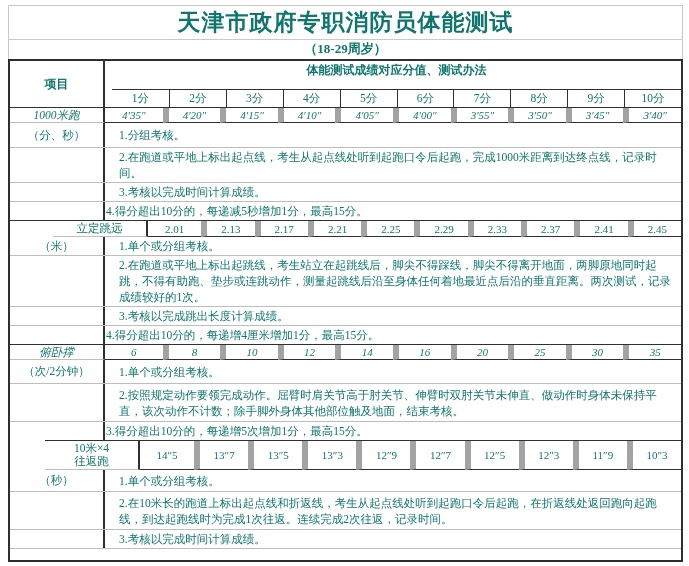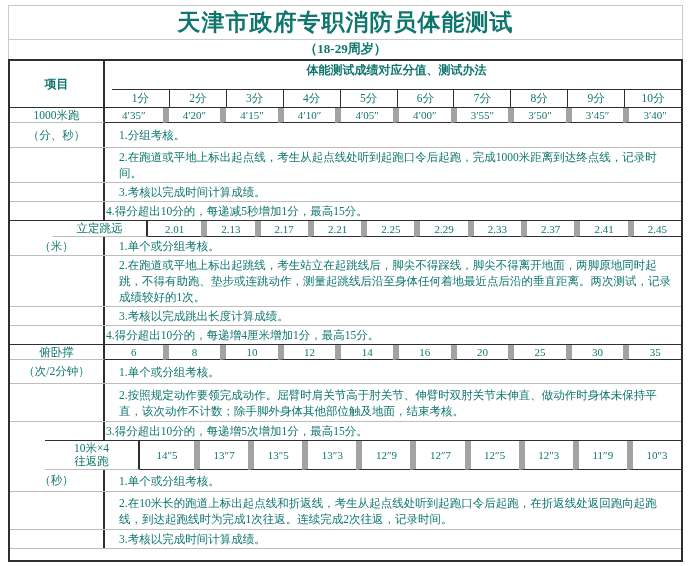--- a/index.html
+++ b/index.html
@@ -25,21 +25,21 @@
   .score-cols{display:grid;grid-template-columns:repeat(10,1fr);height:17px;}
   .sc{text-align:center;line-height:17px;font-size:11.5px;border-left:1px solid #2f2f2f;box-sizing:border-box;}
   .sc.c0{border-left:none;}
 
   .vrow{display:grid;grid-template-columns:95px repeat(10,1fr);border-top:1.5px solid #2f2f2f;box-sizing:border-box;}
   .vname{border-right:2px solid #2f2f2f;border-bottom:1px solid #bdbdbd;display:flex;flex-direction:column;
          align-items:center;justify-content:center;font-size:11.5px;line-height:13px;box-sizing:border-box;}
   .vc{text-align:center;font-size:11px;border-left:6px solid #a3a3a3;border-bottom:1.4px solid #2f2f2f;
       display:flex;align-items:center;justify-content:center;box-sizing:border-box;}
   .vc.c0{border-left:none;}
-  .rh16{min-height:16px;} .rh17{min-height:17px;padding-left:43px;} .rh30{min-height:30px;margin-left:35px;}
+  .rh16{min-height:16px;font-style:italic;} .rh17{min-height:17px;padding-left:43px;} .rh30{min-height:30px;margin-left:35px;}
 
   .dgroup .drow{display:grid;grid-template-columns:95px 1fr;box-sizing:border-box;}
   .dgroup .drow + .drow{border-top:1px solid #bdbdbd;}
   .dleft{border-right:2px solid #2f2f2f;display:flex;align-items:center;justify-content:center;
          font-size:11.5px;box-sizing:border-box;}
   .dtext{font-size:11.5px;line-height:16px;display:flex;align-items:center;box-sizing:border-box;
          padding:1px 4px 1px 14px;}
   .dtext.i0{padding-left:1px;}
   .dh24{min-height:24px;} .dh18{min-height:18px;} .dh17{min-height:17px;} .dh14{min-height:14px;}
   .dh49{min-height:49px;} .dh13{min-height:13px;} .dh23{min-height:23px;} .dh38{min-height:38px;}

